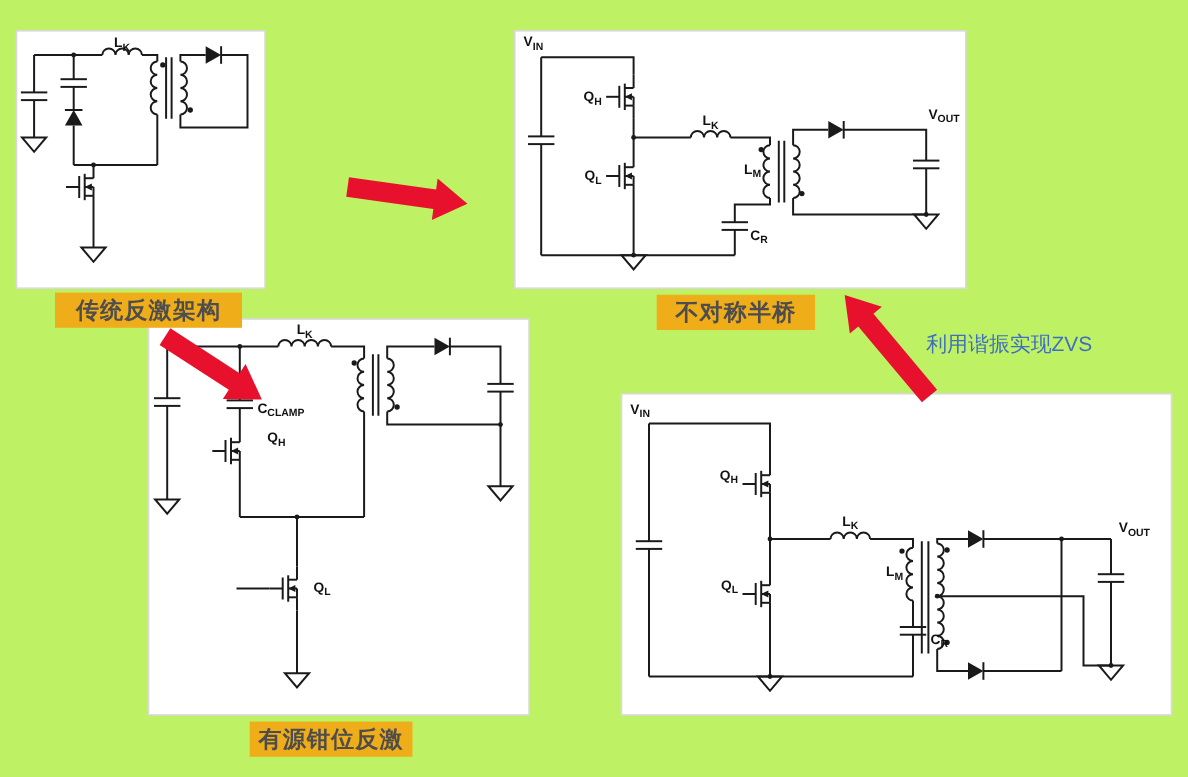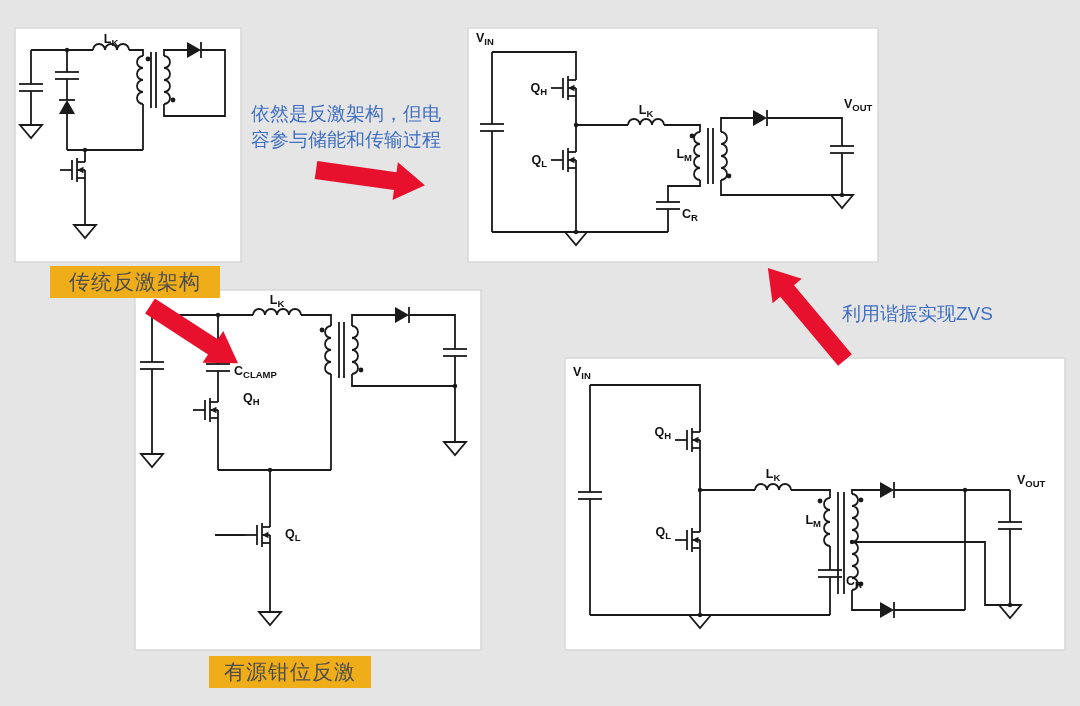--- a/index.html
+++ b/index.html
@@ -1,35 +1,35 @@
 <!DOCTYPE html>
 <html style="--annotation-blue: #3f6fc1; --arrow-red: #e8112d; --label-bg: #f0ad1a; --label-text: #4d4d4d; --circuit-line: #1a1a1a; --box-border: #d9d9d9;"><head>
 <meta charset="utf-8">
 <style>
   *{margin:0;padding:0;box-sizing:border-box}
   html,body{background:#fff}
   body{font-family:"Liberation Sans",sans-serif}
-  .stage{position:relative;width:1080px;height:706px;background:#e5e5e5;overflow:hidden}
+  .stage{position:relative;width:1080px;height:706px;background:#bef264;overflow:hidden}
   .stage > svg{position:absolute;left:0;top:0}
   .ckt{stroke:var(--circuit-line,#1a1a1a);stroke-width:1.8;fill:none}
   .cbox{fill:#ffffff;stroke:var(--box-border,#d9d9d9);stroke-width:1.5}
   .arr{fill:var(--arrow-red,#e8112d);stroke:none}
   .jdot{fill:var(--circuit-line,#1a1a1a);stroke:none}
   svg text{font-family:"Liberation Sans",sans-serif;font-weight:bold;font-size:12.5px;fill:#111;stroke:none}
   svg .sub{font-size:9.5px}
   .label{position:absolute;display:flex;align-items:center;justify-content:center;height:32px;
          background:var(--label-bg,#f0ad1a);color:var(--label-text,#4d4d4d);
-         font-size:21px;font-weight:normal;letter-spacing:1px}
+         font-size:21px;font-weight:bold;letter-spacing:1px}
   .note{position:absolute;color:var(--annotation-blue,#3f6fc1);font-size:19px;line-height:1.38;white-space:pre-line}
   #note1{left:251px;top:101px;width:216px}
   #note2{left:842px;top:301px;width:230px}
   #note3{left:329px;top:502px;width:146px;text-align:center}
   #lbl1{left:50px;top:266px;width:170px}
   #lbl2{left:597px;top:268px;width:144px}
-  #lbl3{left:209px;top:656px;width:162px}
+  #lbl3{left:227px;top:656px;width:148px}
   #lbl4{left:797px;top:661px;width:114px}
 </style>
 </head>
 <body>
 
 <div class="stage">
 
 <svg width="1080" height="706" viewBox="0 0 1080 706">
   <defs>
     <g id="nmos">
@@ -205,19 +205,18 @@
   </g>
 
   <g>
     <polygon class="arr" transform="translate(316,170) rotate(8)" points="0,-9 80,-9 80,-19 110,0 80,19 80,9 0,9"></polygon>
     <polygon class="arr" transform="translate(150,306) rotate(33)" points="0,-9 75,-9 75,-19 105,0 75,19 75,9 0,9"></polygon>
     <polygon class="arr" transform="translate(845,360) rotate(-130)" points="0,-9 90,-9 90,-19 120,0 90,19 90,9 0,9"></polygon>
   </g>
 </svg>
 
 <div class="label" id="lbl1">传统反激架构</div>
+<div class="label" id="lbl2">不对称半桥</div>
 <div class="label" id="lbl3">有源钳位反激</div>
 
-<div class="note" id="note1">依然是反激架构，但电
-容参与储能和传输过程</div>
 <div class="note" id="note2">利用谐振实现ZVS</div>
 
 </div>
 
 </body></html>

